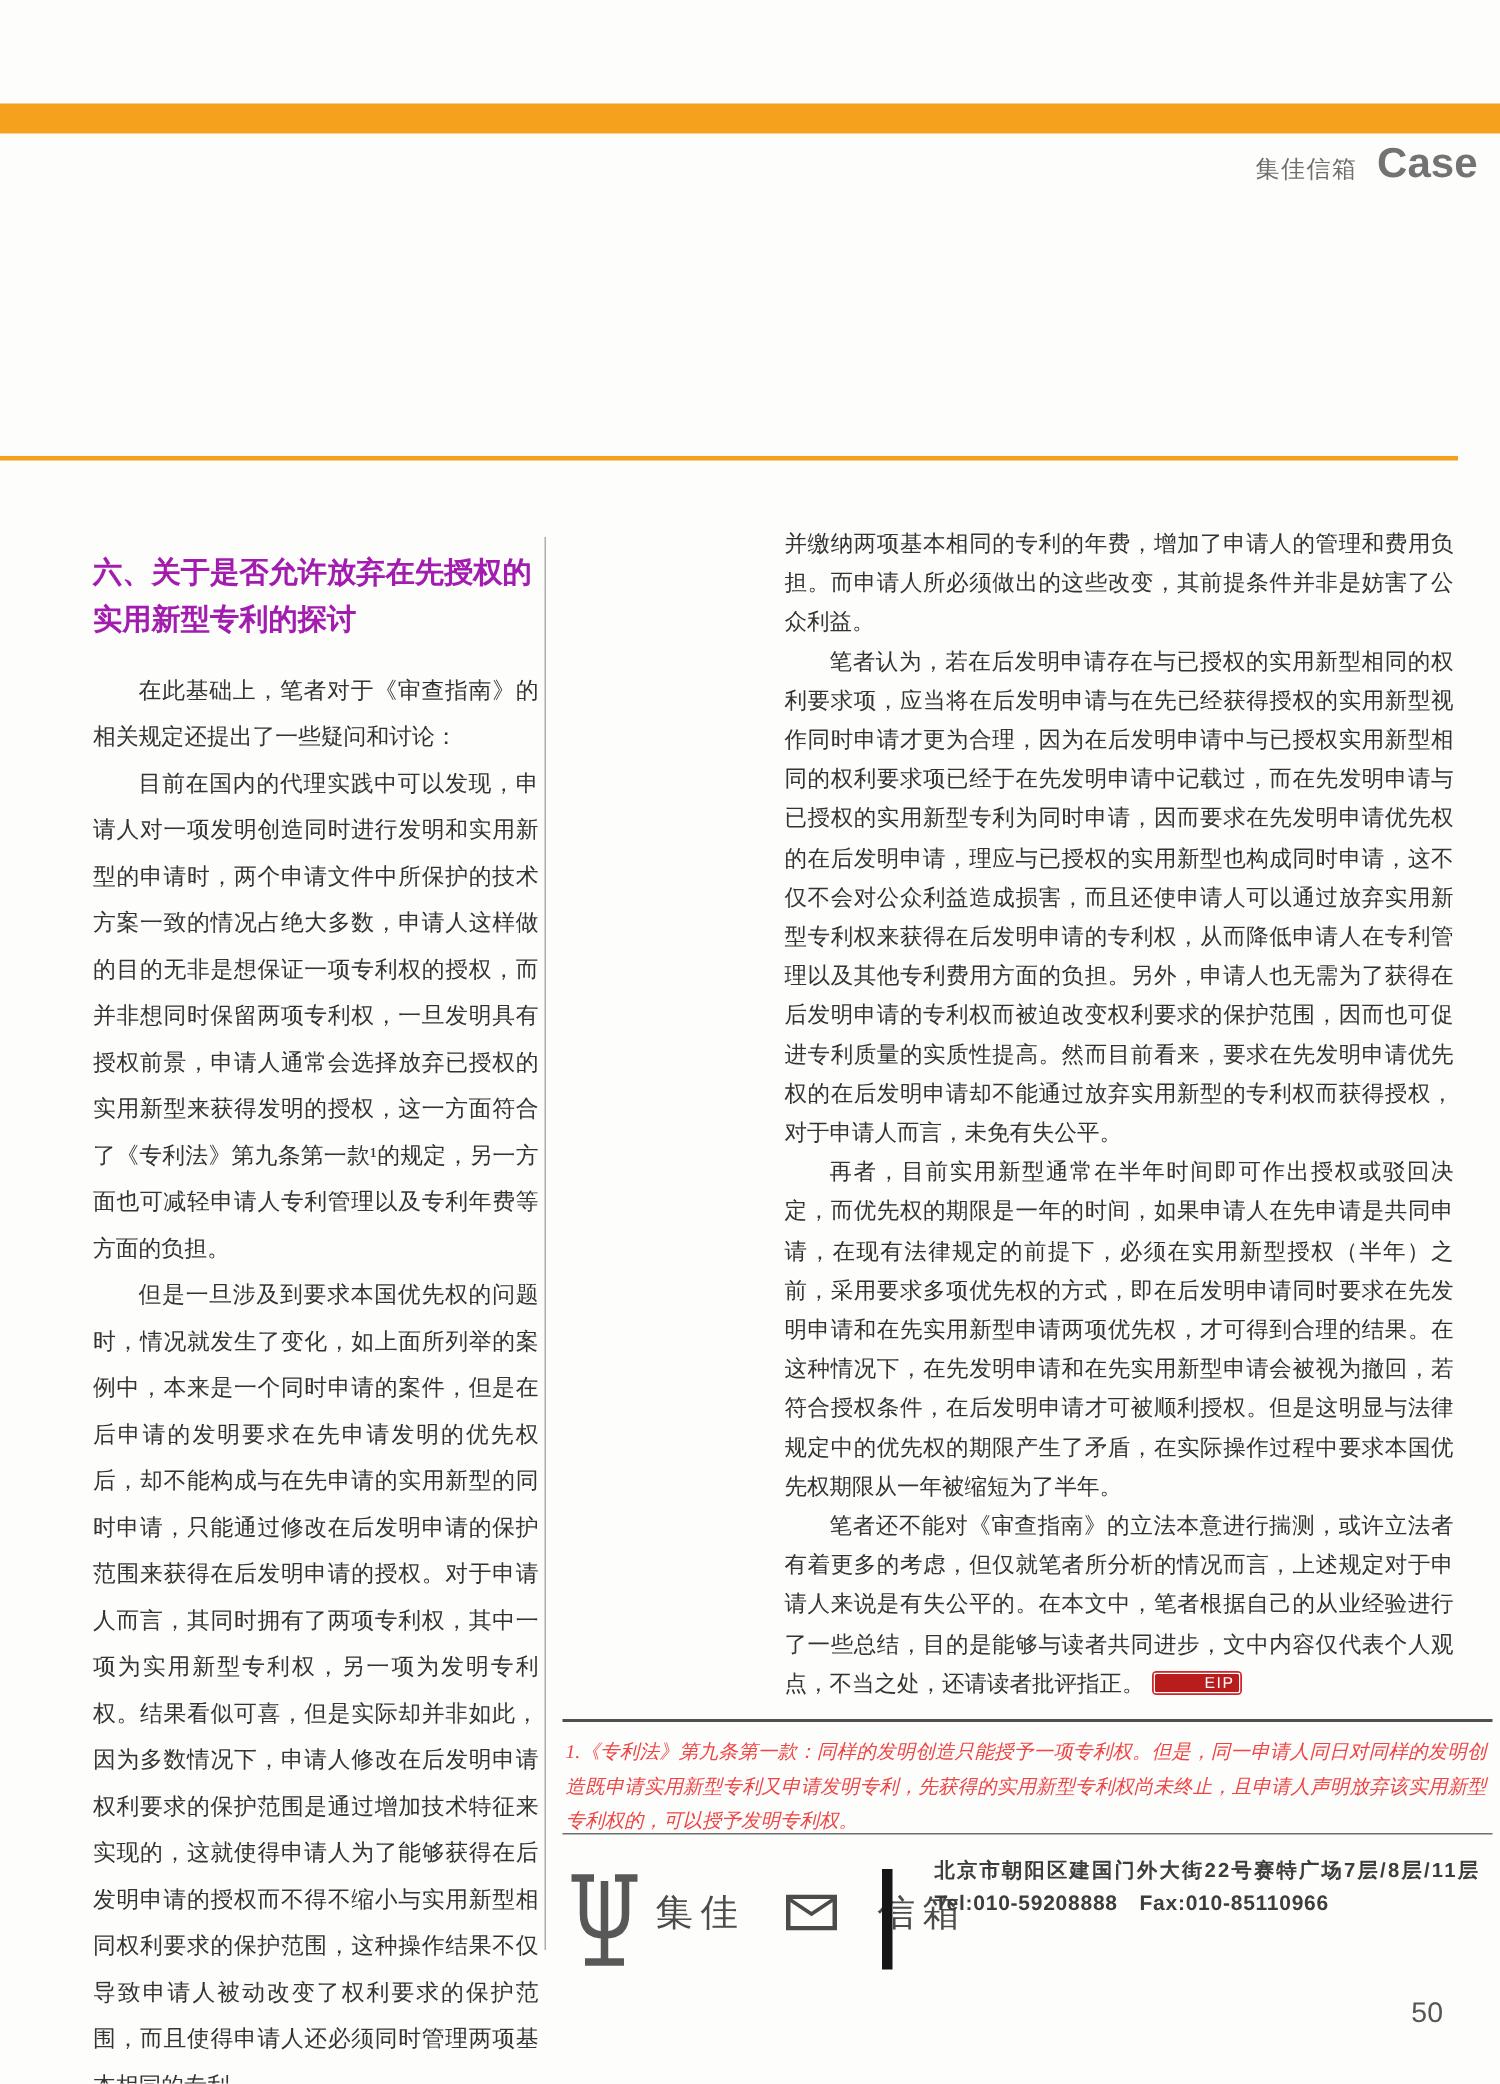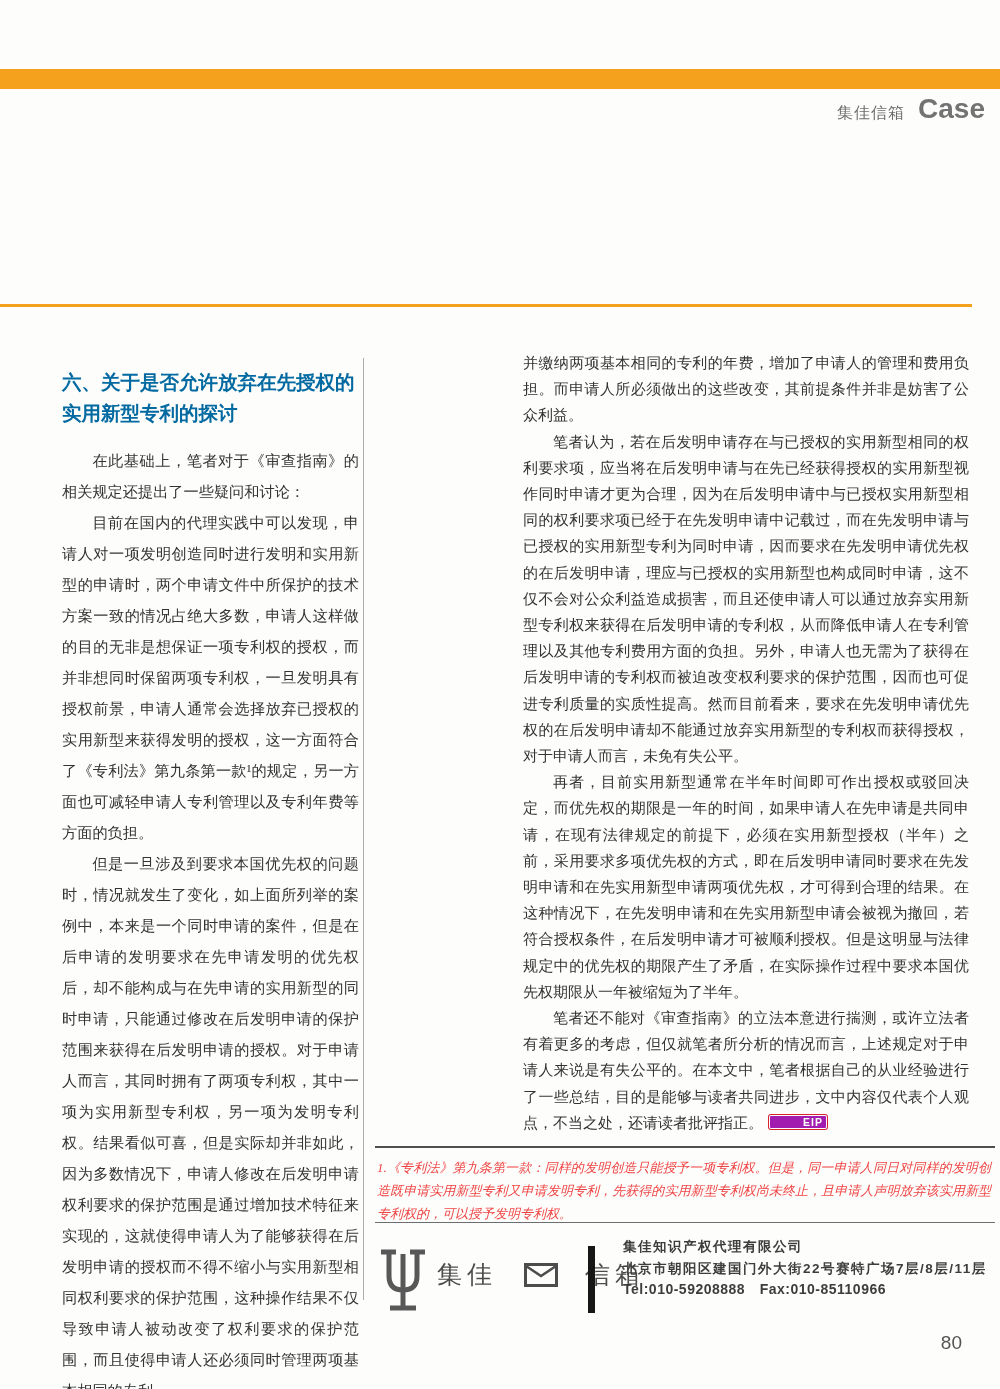--- a/index.html
+++ b/index.html
@@ -36,21 +36,21 @@
   }
   .col-right{
     position:absolute;left:523px;top:350px;width:446px;
     font-size:15px;line-height:26.2px;color:#333;
     text-align:justify;text-justify:inter-ideograph;
   }
   .col-left p,.col-right p{margin:0;}
   p.indent{text-indent:2em;}
   .section-heading{
     font-family:"Liberation Sans","DejaVu Sans",sans-serif;
-    font-weight:bold;color:#0369a1;font-size:19.5px;line-height:31px;
+    font-weight:bold;color:#a21caf;font-size:19.5px;line-height:31px;
     margin:15px 0 16px;text-align:left;text-indent:0;
   }
   .divider-v{
     position:absolute;left:363px;top:358px;width:1px;height:942px;
     background:#adadad;
   }
   .fn-rule-top{
     position:absolute;left:375px;top:1146px;width:620px;height:0;
     border-top:2px solid #4f4f4f;
   }
@@ -76,23 +76,23 @@
   }
   .company-info{
     position:absolute;left:623px;top:1236px;width:377px;
     font-family:"Liberation Sans","DejaVu Sans",sans-serif;
     font-weight:bold;color:#3d3d3d;font-size:13.5px;line-height:21.5px;
   }
   .company-info .ci-line{letter-spacing:1.5px;}
   .company-info .ci-latin{letter-spacing:0.5px;font-size:14px;}
   .eip-badge{
     display:inline-block;margin-left:6px;vertical-align:2px;
-    background:#a21caf;color:#fff;
+    background:#b91c1c;color:#fff;
     font-family:"Liberation Sans","DejaVu Sans",sans-serif;
-    font-size:10.5px;font-weight:bold;letter-spacing:1px;
+    font-size:10.5px;font-weight:normal;letter-spacing:1px;
     padding:1px 4px;border-radius:2px;line-height:12px;
     box-shadow:inset 0 0 0 1px #fff, 0 0 0 1px #d8232a;
   }
   .page-number{
     position:absolute;right:38px;top:1332px;
     font-family:"Liberation Sans","DejaVu Sans",sans-serif;
     font-size:19px;color:#555;
   }
 </style>
 </head>
@@ -143,18 +143,17 @@
   <span style="letter-spacing:0;display:inline-flex;">
     <svg width="34" height="24" viewBox="0 0 34 24">
       <rect x="1.5" y="1.5" width="31" height="21" fill="none" stroke="#4c4c4c" stroke-width="3"></rect>
       <path d="M2,3 L17,13 L32,3" fill="none" stroke="#4c4c4c" stroke-width="2.5"></path>
     </svg>
   </span>
   <span>信箱</span>
 </div>
 <div class="footer-vbar"></div>
 <div class="company-info">
-  <div class="ci-line">集佳知识产权代理有限公司</div>
   <div class="ci-line">北京市朝阳区建国门外大街22号赛特广场7层/8层/11层</div>
   <div class="ci-latin">Tel:010-59208888　Fax:010-85110966</div>
 </div>
 
-<div class="page-number">80</div>
+<div class="page-number">50</div>
 
 </body></html>

